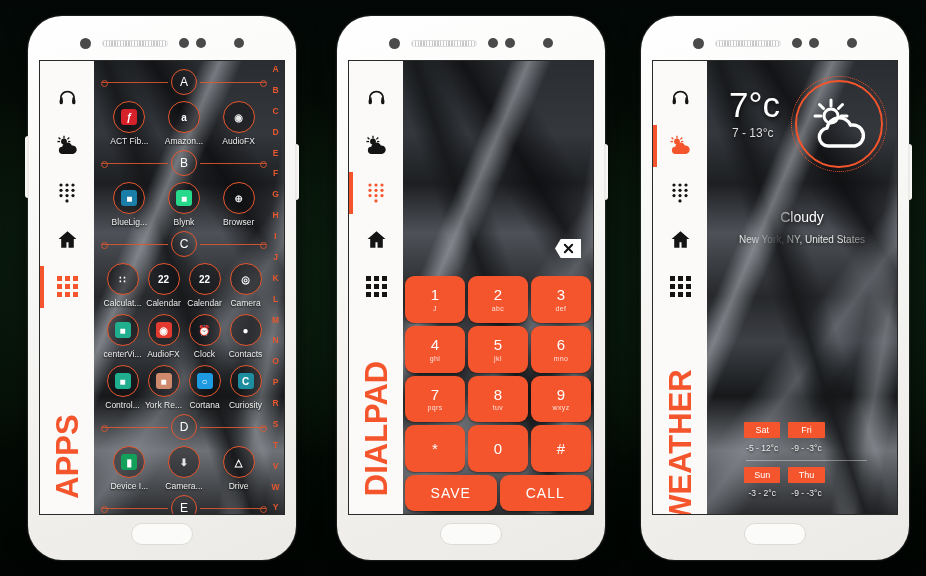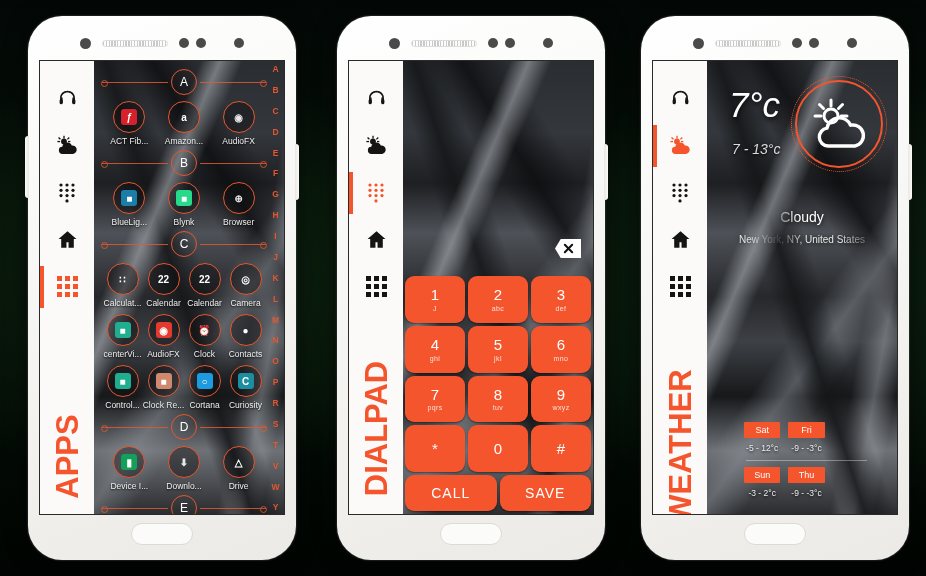--- a/index.html
+++ b/index.html
@@ -237,29 +237,29 @@
     align-items: center; justify-content: center;
     color: #fff;
     box-shadow: 0 1px 2px rgba(0,0,0,.45);
   }
   .key .num { font-size: 15px; line-height: 1.05; }
   .key .sub { font-size: 7px; opacity: .82; margin-top: 2px; letter-spacing:.4px; }
   .key.action .num { font-size: 14px; letter-spacing: 1px; }
   .krow.actions { flex: 0 0 36px; }
 
   
-  .w-top { position: relative; padding: 26px 0 0 12px; height: 140px; font-style: italic; }
+  .w-top { position: relative; padding: 26px 0 0 12px; height: 140px; }
   .w-temp {
     position: absolute; left: 22px; top: 26px;
     color: #fff; font-size: 35px; line-height: 1;
     text-shadow: 0 2px 5px rgba(0,0,0,.8);
   }
   .w-range {
-    position: absolute; left: 25px; top: 80px;
-    color: #ddd; font-size: 14px;
+    position: absolute; left: 25px; top: 65px;
+    color: #ddd; font-size: 12px;
     text-shadow: 0 1px 3px rgba(0,0,0,.9);
   }
   .w-icon-wrap {
     position: absolute; right: 10px; top: 15px;
     width: 96px; height: 96px;
     display: flex; align-items: center; justify-content: center;
   }
   .ring {
     position: absolute; inset: 4px;
     border-radius: 50%;
@@ -486,21 +486,21 @@
             <div class="app">
               <div class="app-ic">
                 <div class="glyph" style="background:#1fae8e;color:#fff">■</div>
               </div>
               <div class="app-name">Control...</div>
             </div>
             <div class="app">
               <div class="app-ic">
                 <div class="glyph" style="background:#cf8a6e;color:#fff">■</div>
               </div>
-              <div class="app-name">Clock Re...</div>
+              <div class="app-name">York Re...</div>
             </div>
             <div class="app">
               <div class="app-ic">
                 <div class="glyph" style="background:#1e9ae0;color:#fff">○</div>
               </div>
               <div class="app-name">Cortana</div>
             </div>
             <div class="app">
               <div class="app-ic">
                 <div class="glyph" style="background:#1c8ea0;color:#fff">C</div>
@@ -517,21 +517,21 @@
             <div class="app">
               <div class="app-ic">
                 <div class="glyph" style="background:#13a05a;color:#fff">▮</div>
               </div>
               <div class="app-name">Device I...</div>
             </div>
             <div class="app">
               <div class="app-ic">
                 <div class="glyph" style="background:transparent;color:#e8e8e8">⬇</div>
               </div>
-              <div class="app-name">Downlo...</div>
+              <div class="app-name">Camera...</div>
             </div>
             <div class="app">
               <div class="app-ic">
                 <div class="glyph" style="background:transparent;color:#ffffff">△</div>
               </div>
               <div class="app-name">Drive</div>
             </div>
           </div>
           <div class="sec-divider">
             <span class="sec-line l"></span>
@@ -696,24 +696,24 @@
             </div>
             <div class="key">
               <div class="num">0</div>
             </div>
             <div class="key">
               <div class="num">#</div>
             </div>
           </div>
           <div class="krow actions">
             <div class="key action">
+              <div class="num">SAVE</div>
+            </div>
+            <div class="key action">
               <div class="num">CALL</div>
-            </div>
-            <div class="key action">
-              <div class="num">SAVE</div>
             </div>
           </div>
         </div>
     </div>
   </div>
   <div class="home-btn"></div>
 </div>
 
 <div class="phone" id="phone-weather">
   <div class="sensors">

